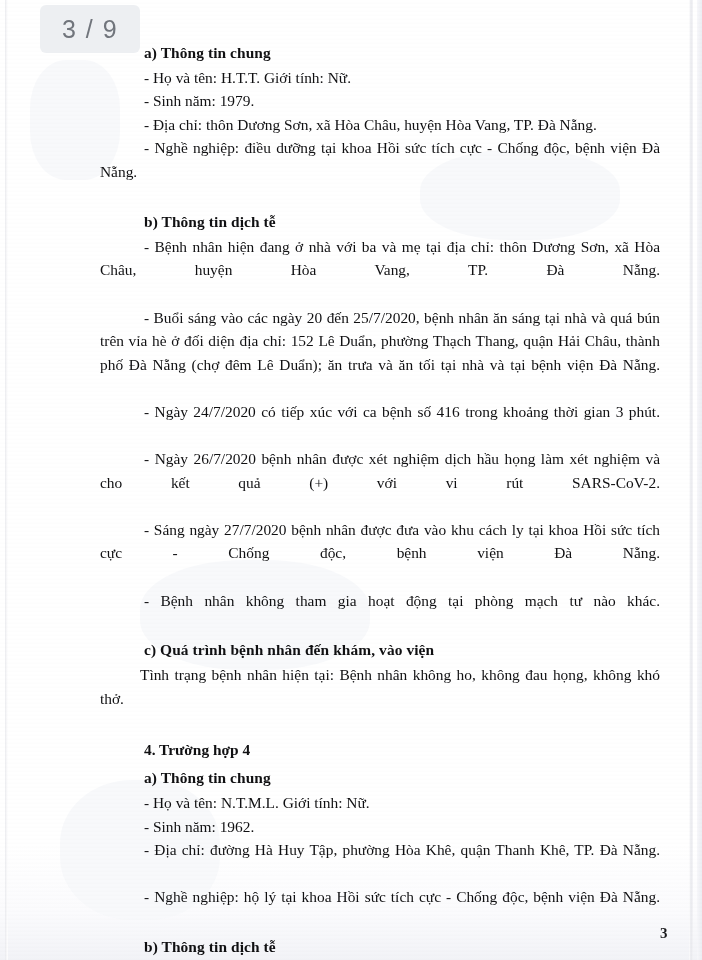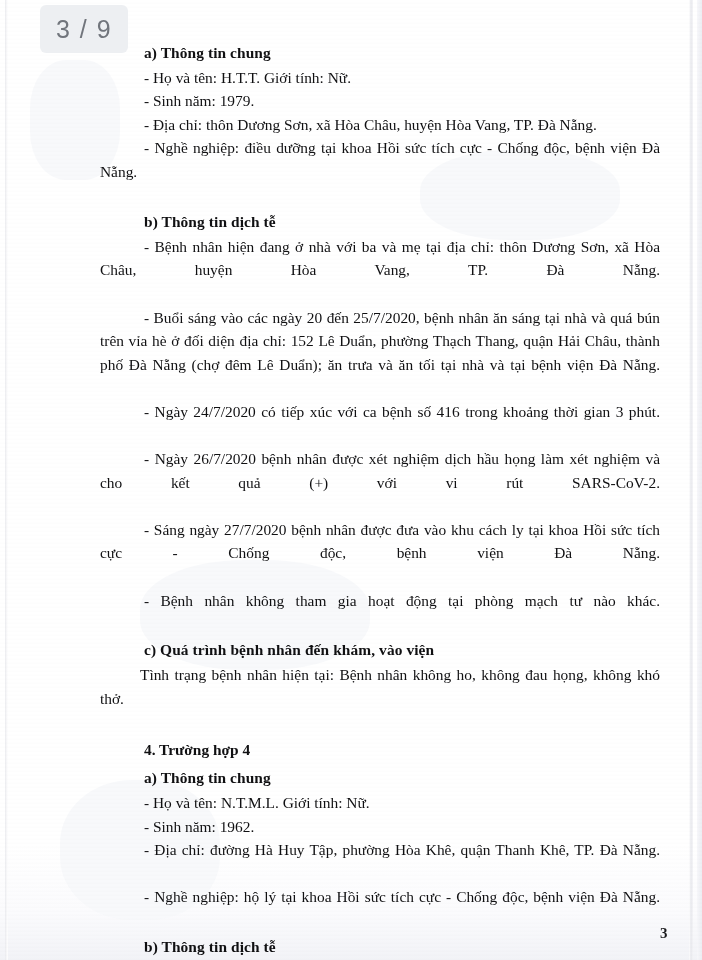--- a/index.html
+++ b/index.html
@@ -61,21 +61,21 @@
   }
   .b1 { left: 30px;  top: 60px;  width: 90px;  height: 120px; border-radius: 40%; }
   .b2 { left: 140px; top: 560px; width: 230px; height: 110px; border-radius: 45%; }
   .b3 { left: 420px; top: 150px; width: 200px; height: 90px;  border-radius: 45%; }
   .b4 { left: 60px;  top: 780px; width: 160px; height: 140px; border-radius: 45%; }
 
   
   #page-badge {
     position: absolute;
     left: 40px; top: 5px;
-    width: 88px; height: 48px;
+    width: 100px; height: 48px;
     background: rgba(232,234,238,0.78);
     border-radius: 6px;
     display: flex;
     align-items: center;
     justify-content: center;
     font-family: "Liberation Sans", "DejaVu Sans", sans-serif;
     font-size: 25px;
     letter-spacing: 1.5px;
     color: #71757c;
     z-index: 9;

